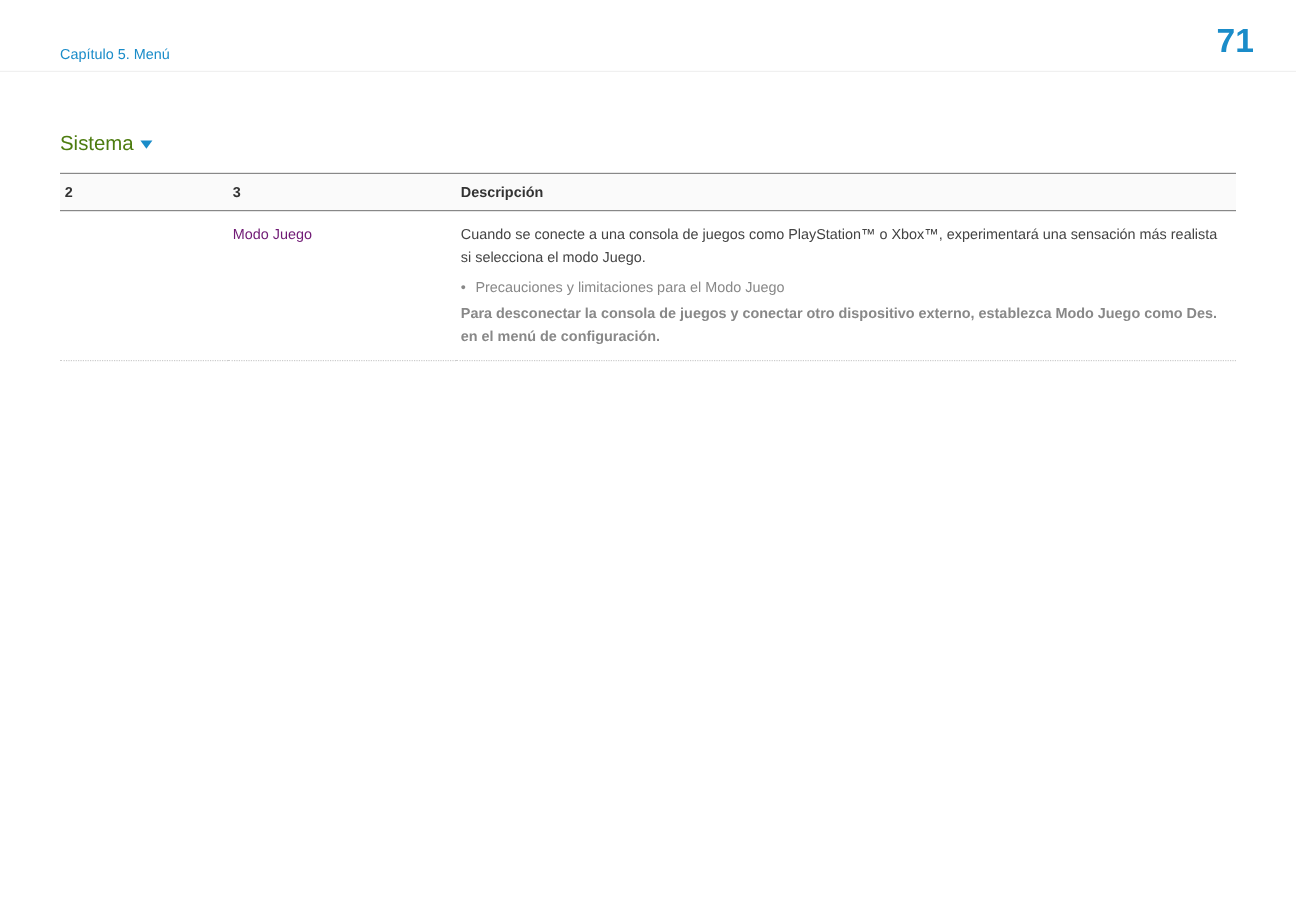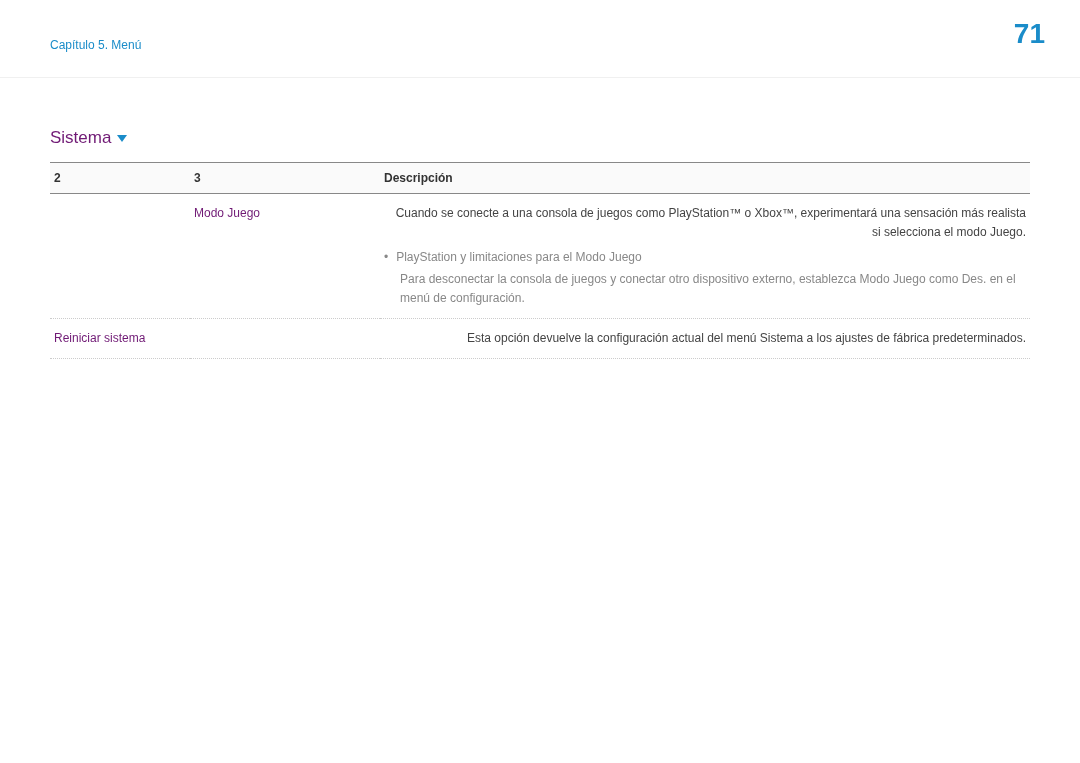--- a/index.html
+++ b/index.html
@@ -10,21 +10,21 @@
     body {
       font-family: Arial, Helvetica, sans-serif;
       background: #ffffff;
       width: 1080px;
       height: 763px;
       position: relative;
       color: #333;
     }
     .header-bar {
       width: 100%;
-      height: 78px;
+      height: 60px;
       background: #ffffff;
       position: relative;
       border-bottom: 1px solid #f0f0f0;
       padding-left: 32px;
     }
     .breadcrumb {
       position: absolute;
       left: 50px;
       top: 38px;
       font-size: 12px;
@@ -37,21 +37,21 @@
       top: 18px;
       font-size: 28px;
       color: #1a8cc9;
       font-weight: 700;
     }
     .content {
       padding: 50px 50px 0 50px;
     }
     .section-title {
       font-size: 17px;
-      color: #701a75;
+      color: #4d7c0f;
       font-weight: 500;
       margin-bottom: 14px;
       display: flex;
       align-items: center;
       gap: 6px;
     }
     .triangle-down {
       display: inline-block;
       width: 0;
       height: 0;
@@ -87,35 +87,34 @@
       vertical-align: top;
       color: #444;
       line-height: 1.6;
     }
     .link-text {
       color: #701a75;
       font-weight: 500;
     }
     .desc-main {
       color: #444;
-      text-align: right;
     }
     .bullet-item {
       display: flex;
       gap: 8px;
       margin-top: 6px;
       color: #888;
     }
     .bullet-dot {
       flex-shrink: 0;
     }
     .bullet-detail {
       color: #888;
-      margin-left: 16px;
       margin-top: 2px;
+      font-weight: bold;
     }
   </style>
 </head>
 <body>
 
 <div class="header-bar">
   <div class="breadcrumb">Capítulo 5. Menú</div>
   <div class="page-number">71</div>
 </div>
 
@@ -136,29 +135,20 @@
     <tbody>
       <tr>
         <td></td>
         <td>
           <span class="link-text">Modo Juego</span>
         </td>
         <td>
           <div class="desc-main">Cuando se conecte a una consola de juegos como PlayStation™ o Xbox™, experimentará una sensación más realista si selecciona el modo Juego.</div>
           <div class="bullet-item">
             <span class="bullet-dot">•</span>
-            <span>PlayStation y limitaciones para el Modo Juego</span>
+            <span>Precauciones y limitaciones para el Modo Juego</span>
           </div>
           <div class="bullet-detail">Para desconectar la consola de juegos y conectar otro dispositivo externo, establezca Modo Juego como Des. en el menú de configuración.</div>
-        </td>
-      </tr>
-      <tr>
-        <td>
-          <span class="link-text">Reiniciar sistema</span>
-        </td>
-        <td></td>
-        <td>
-          <div class="desc-main">Esta opción devuelve la configuración actual del menú Sistema a los ajustes de fábrica predeterminados.</div>
         </td>
       </tr>
     </tbody>
   </table>
 </div>
 
 </body></html>

